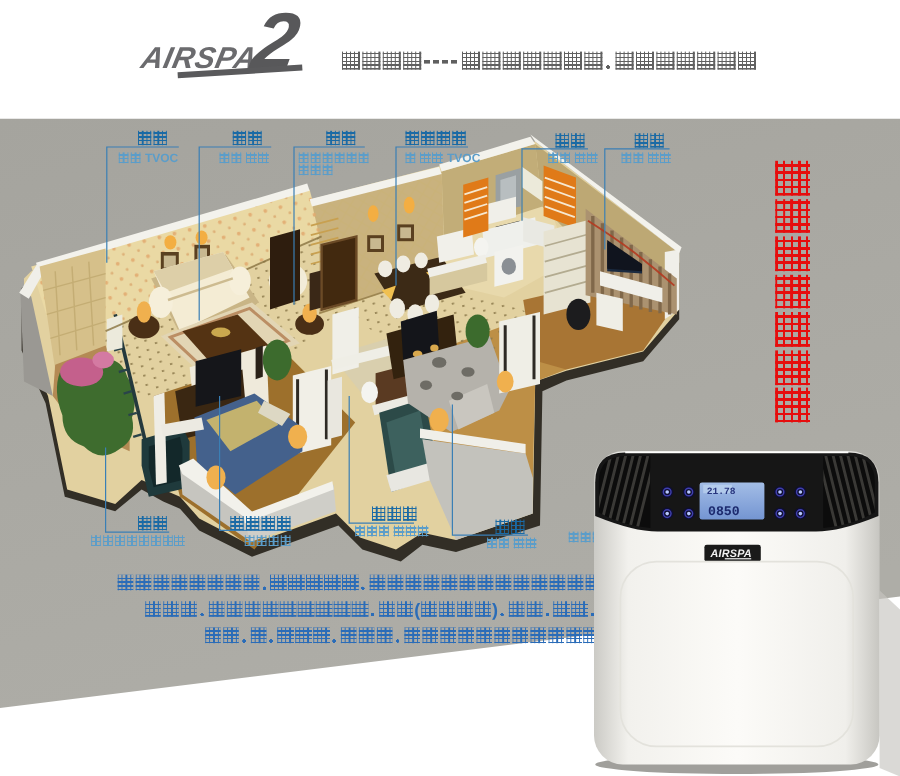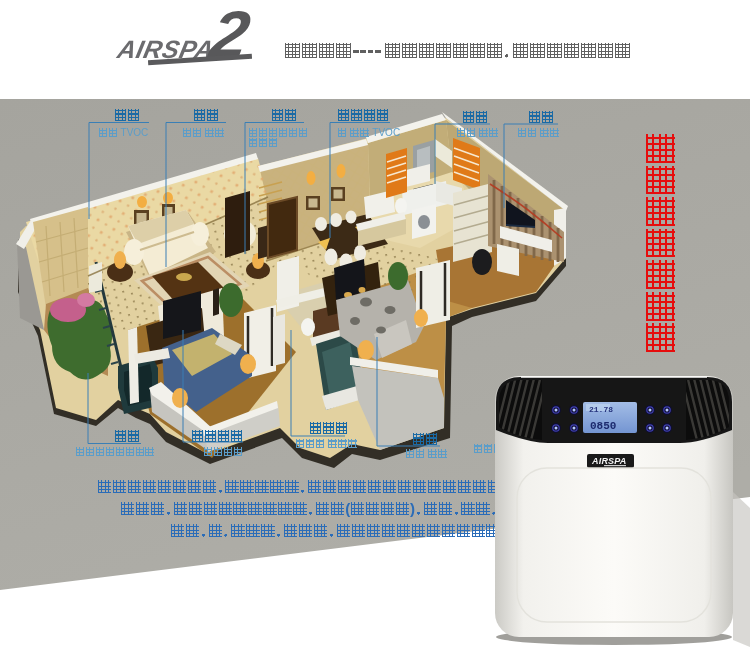--- a/index.html
+++ b/index.html
@@ -1,18 +1,18 @@
 <!DOCTYPE html>
 <html><head><meta charset="utf-8"><style>
 html,body{margin:0;padding:0}
 .page{position:relative;width:750px;height:647px;background:#fff;overflow:hidden;font-family:"Liberation Sans",sans-serif}
 i.c{display:inline-block;width:.88em;height:.90em;margin:0 .06em;vertical-align:-.07em;background:repeating-linear-gradient(90deg,currentColor 0 1px,transparent 1px 3.4px),repeating-linear-gradient(0deg,currentColor 0 1.1px,transparent 1.1px 3.2px)}
 i.pu{display:inline-block;width:.42em;height:.90em;margin:0 .05em;vertical-align:-.07em;background:radial-gradient(circle at 40% 86%,currentColor 0 .09em,transparent .1em)}
 .lbl{position:absolute;color:#1a6aa5;font-weight:bold;font-size:13px;white-space:nowrap}
-.sub{position:absolute;color:#5b9dc9;font-weight:normal;font-size:10px;white-space:nowrap}
+.sub{position:absolute;color:#5b9dc9;font-weight:bold;font-size:10px;white-space:nowrap}
 .red{position:absolute;color:#cf1212;font-weight:bold;font-size:15px;white-space:nowrap}
 .big i.c{background:repeating-linear-gradient(90deg,currentColor 0 2px,transparent 2px 6.4px),repeating-linear-gradient(0deg,currentColor 0 2.2px,transparent 2.2px 6px)}
 </style></head><body>
 <div class="page">
 
 <div style="position:absolute;left:118px;top:35px;font-style:italic;font-weight:bold;font-size:25px;color:#6b6b6e;letter-spacing:0.5px;transform:skewX(-12deg)">AIRSPA</div>
 
 <div style="position:absolute;left:212px;top:-4px;font-style:italic;font-weight:bold;font-size:66px;color:#58585a;transform:skewX(-10deg)">2</div>
 
 <div style="position:absolute;left:148px;top:57px;width:104px;height:5px;background:#5a5a5c;transform:rotate(-3.5deg)"></div>

